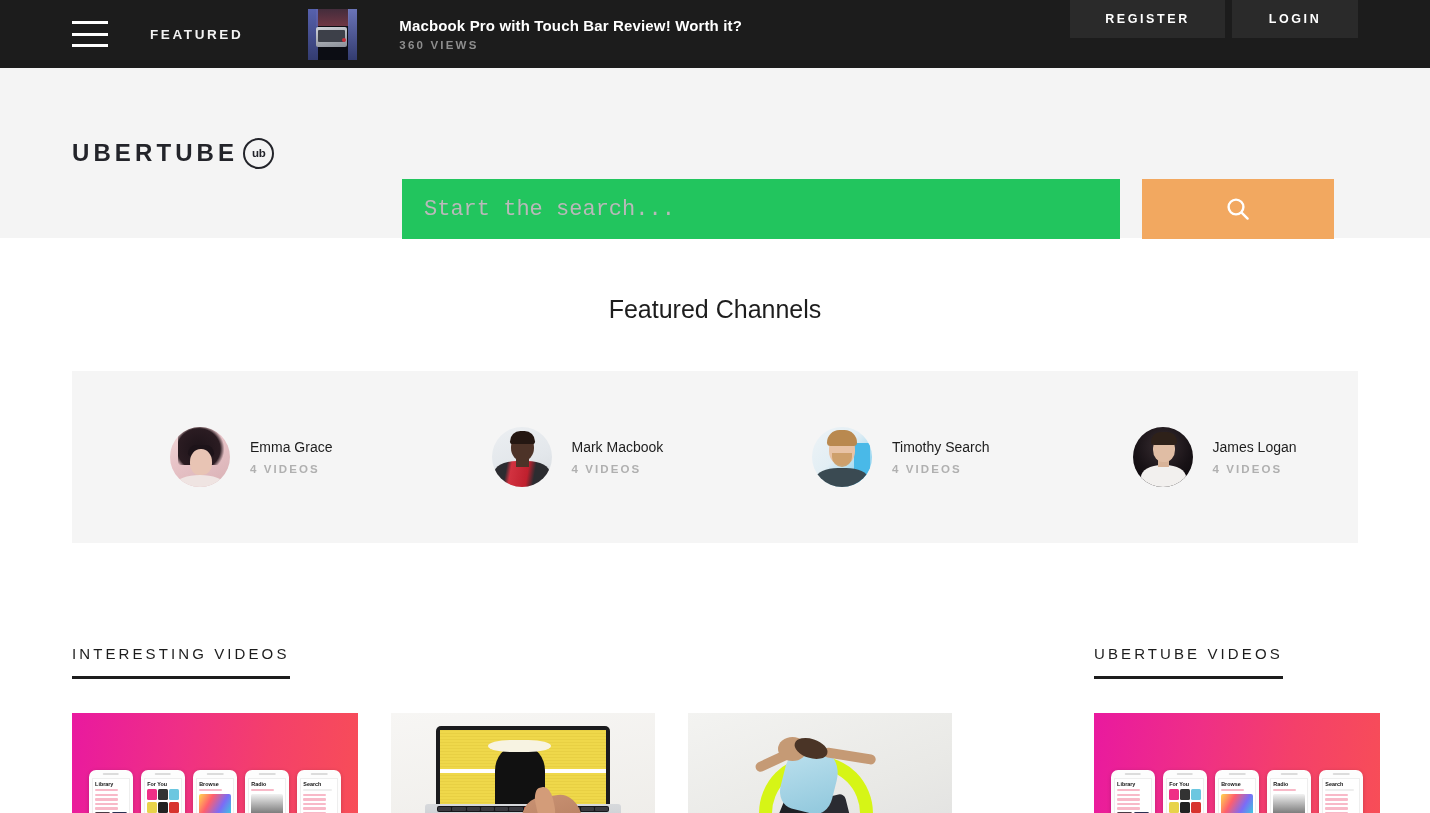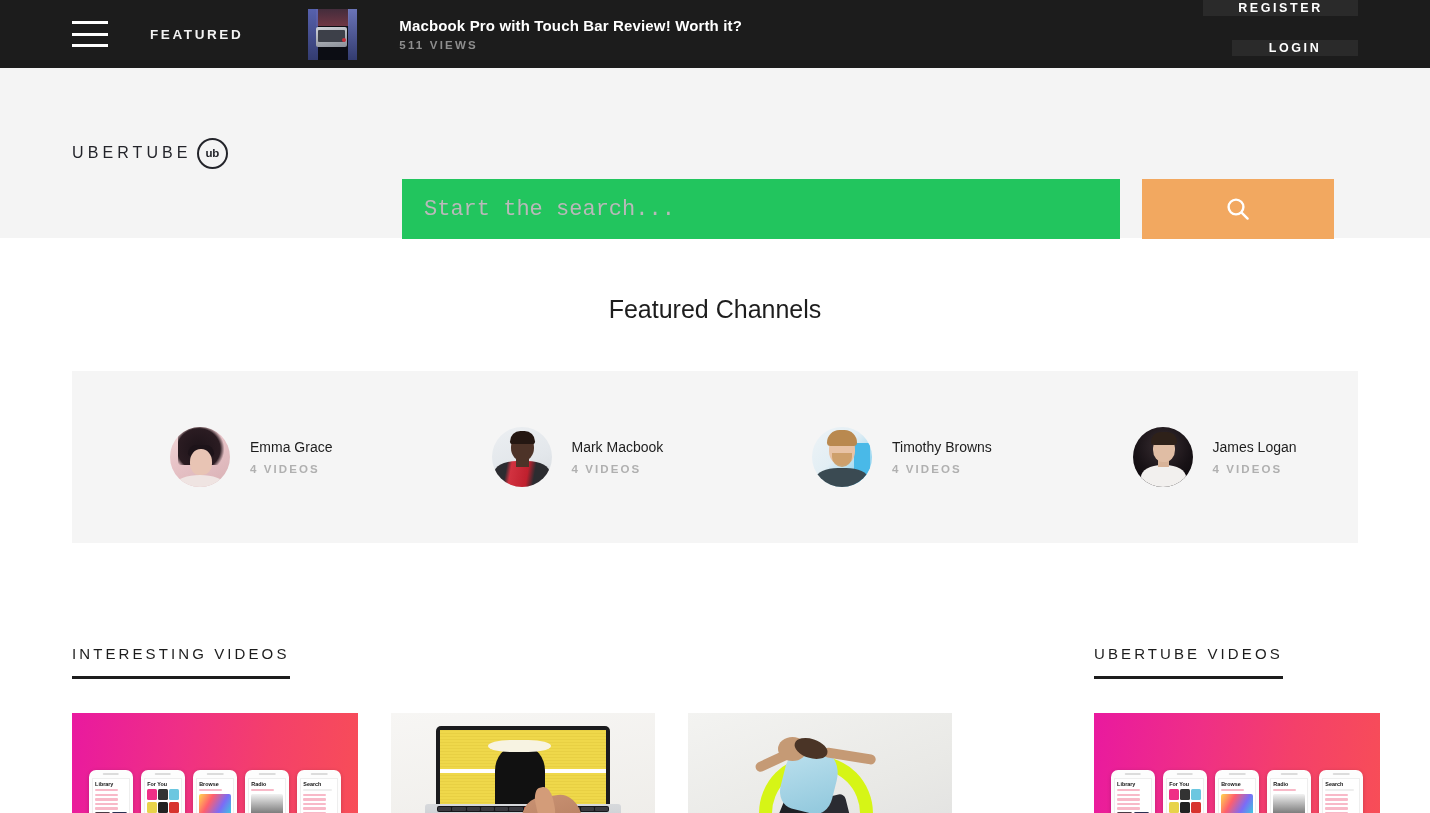--- a/index.html
+++ b/index.html
@@ -77,21 +77,21 @@
     color: #ffffff; font-size: 15px; font-weight: bold;
     letter-spacing: .15px; line-height: 1.25;
   }
   .fv-views {
     color: #8e8e8e; font-size: 11.5px; letter-spacing: 2.2px;
     margin-top: 4px; font-weight: bold;
   }
 
   .topbar-actions {
     position: absolute; right: 72px; top: 0; height: 56px;
-    display: flex; align-items: flex-end; gap: 24px; flex-direction: column;
+    display: flex; align-items: flex-start; gap: 7px;
   }
   .auth-btn {
     background: #2a2a2a;
     border: none;
     color: #ffffff;
     font-family: inherit;
     font-size: 12.5px;
     font-weight: bold;
     letter-spacing: 2.6px;
     padding: 0 16px;
@@ -108,21 +108,21 @@
     display: flex; align-items: center;
     position: relative;
   }
   .logo {
     margin-left: 72px;
     display: flex; align-items: center;
     cursor: pointer;
     flex: none;
   }
   .logo-word {
-    font-size: 16px; font-weight: normal;
+    font-size: 24px; font-weight: bold;
     letter-spacing: 4.1px; color: #23242a;
   }
   .logo-badge {
     width: 31px; height: 31px; border-radius: 50%;
     border: 2.2px solid #23242a;
     margin-left: 5px;
     display: flex; align-items: center; justify-content: center;
     font-size: 11.5px; font-weight: bold; color: #23242a;
     letter-spacing: -0.3px;
   }
@@ -345,21 +345,21 @@
     <div class="fv-thumb">
       <div class="glow-t"></div>
         <div class="glow-l"></div>
         <div class="glow-r"></div>
       <div class="lap-body"></div>
         <div class="lap-screen"></div>
         <div class="dot-red"></div>
     </div>
     <div class="fv-text">
       <div class="fv-title">Macbook Pro with Touch Bar Review! Worth it?</div>
-      <div class="fv-views">511 VIEWS</div>
+      <div class="fv-views">360 VIEWS</div>
     </div>
   </div>
 
   <div class="topbar-actions">
     <button class="auth-btn">REGISTER</button>
     <button class="auth-btn login">LOGIN</button>
   </div>
 </div>
 
 <div class="searchband">
@@ -409,21 +409,21 @@
 
   <div class="channel">
     <div class="avatar av-tim">
       <div class="accent"></div>
         <div class="shirt"></div>
         <div class="head"></div>
       <div class="beard"></div>
         <div class="hair"></div>
     </div>
     <div class="ch-text">
-      <div class="ch-name">Timothy Browns</div>
+      <div class="ch-name">Timothy Search</div>
       <div class="ch-count">4 VIDEOS</div>
     </div>
   </div>
 
   <div class="channel">
     <div class="avatar av-james">
       <div class="shirt"></div>
         <div class="neck"></div>
         <div class="head"></div>
         <div class="hair"></div>

